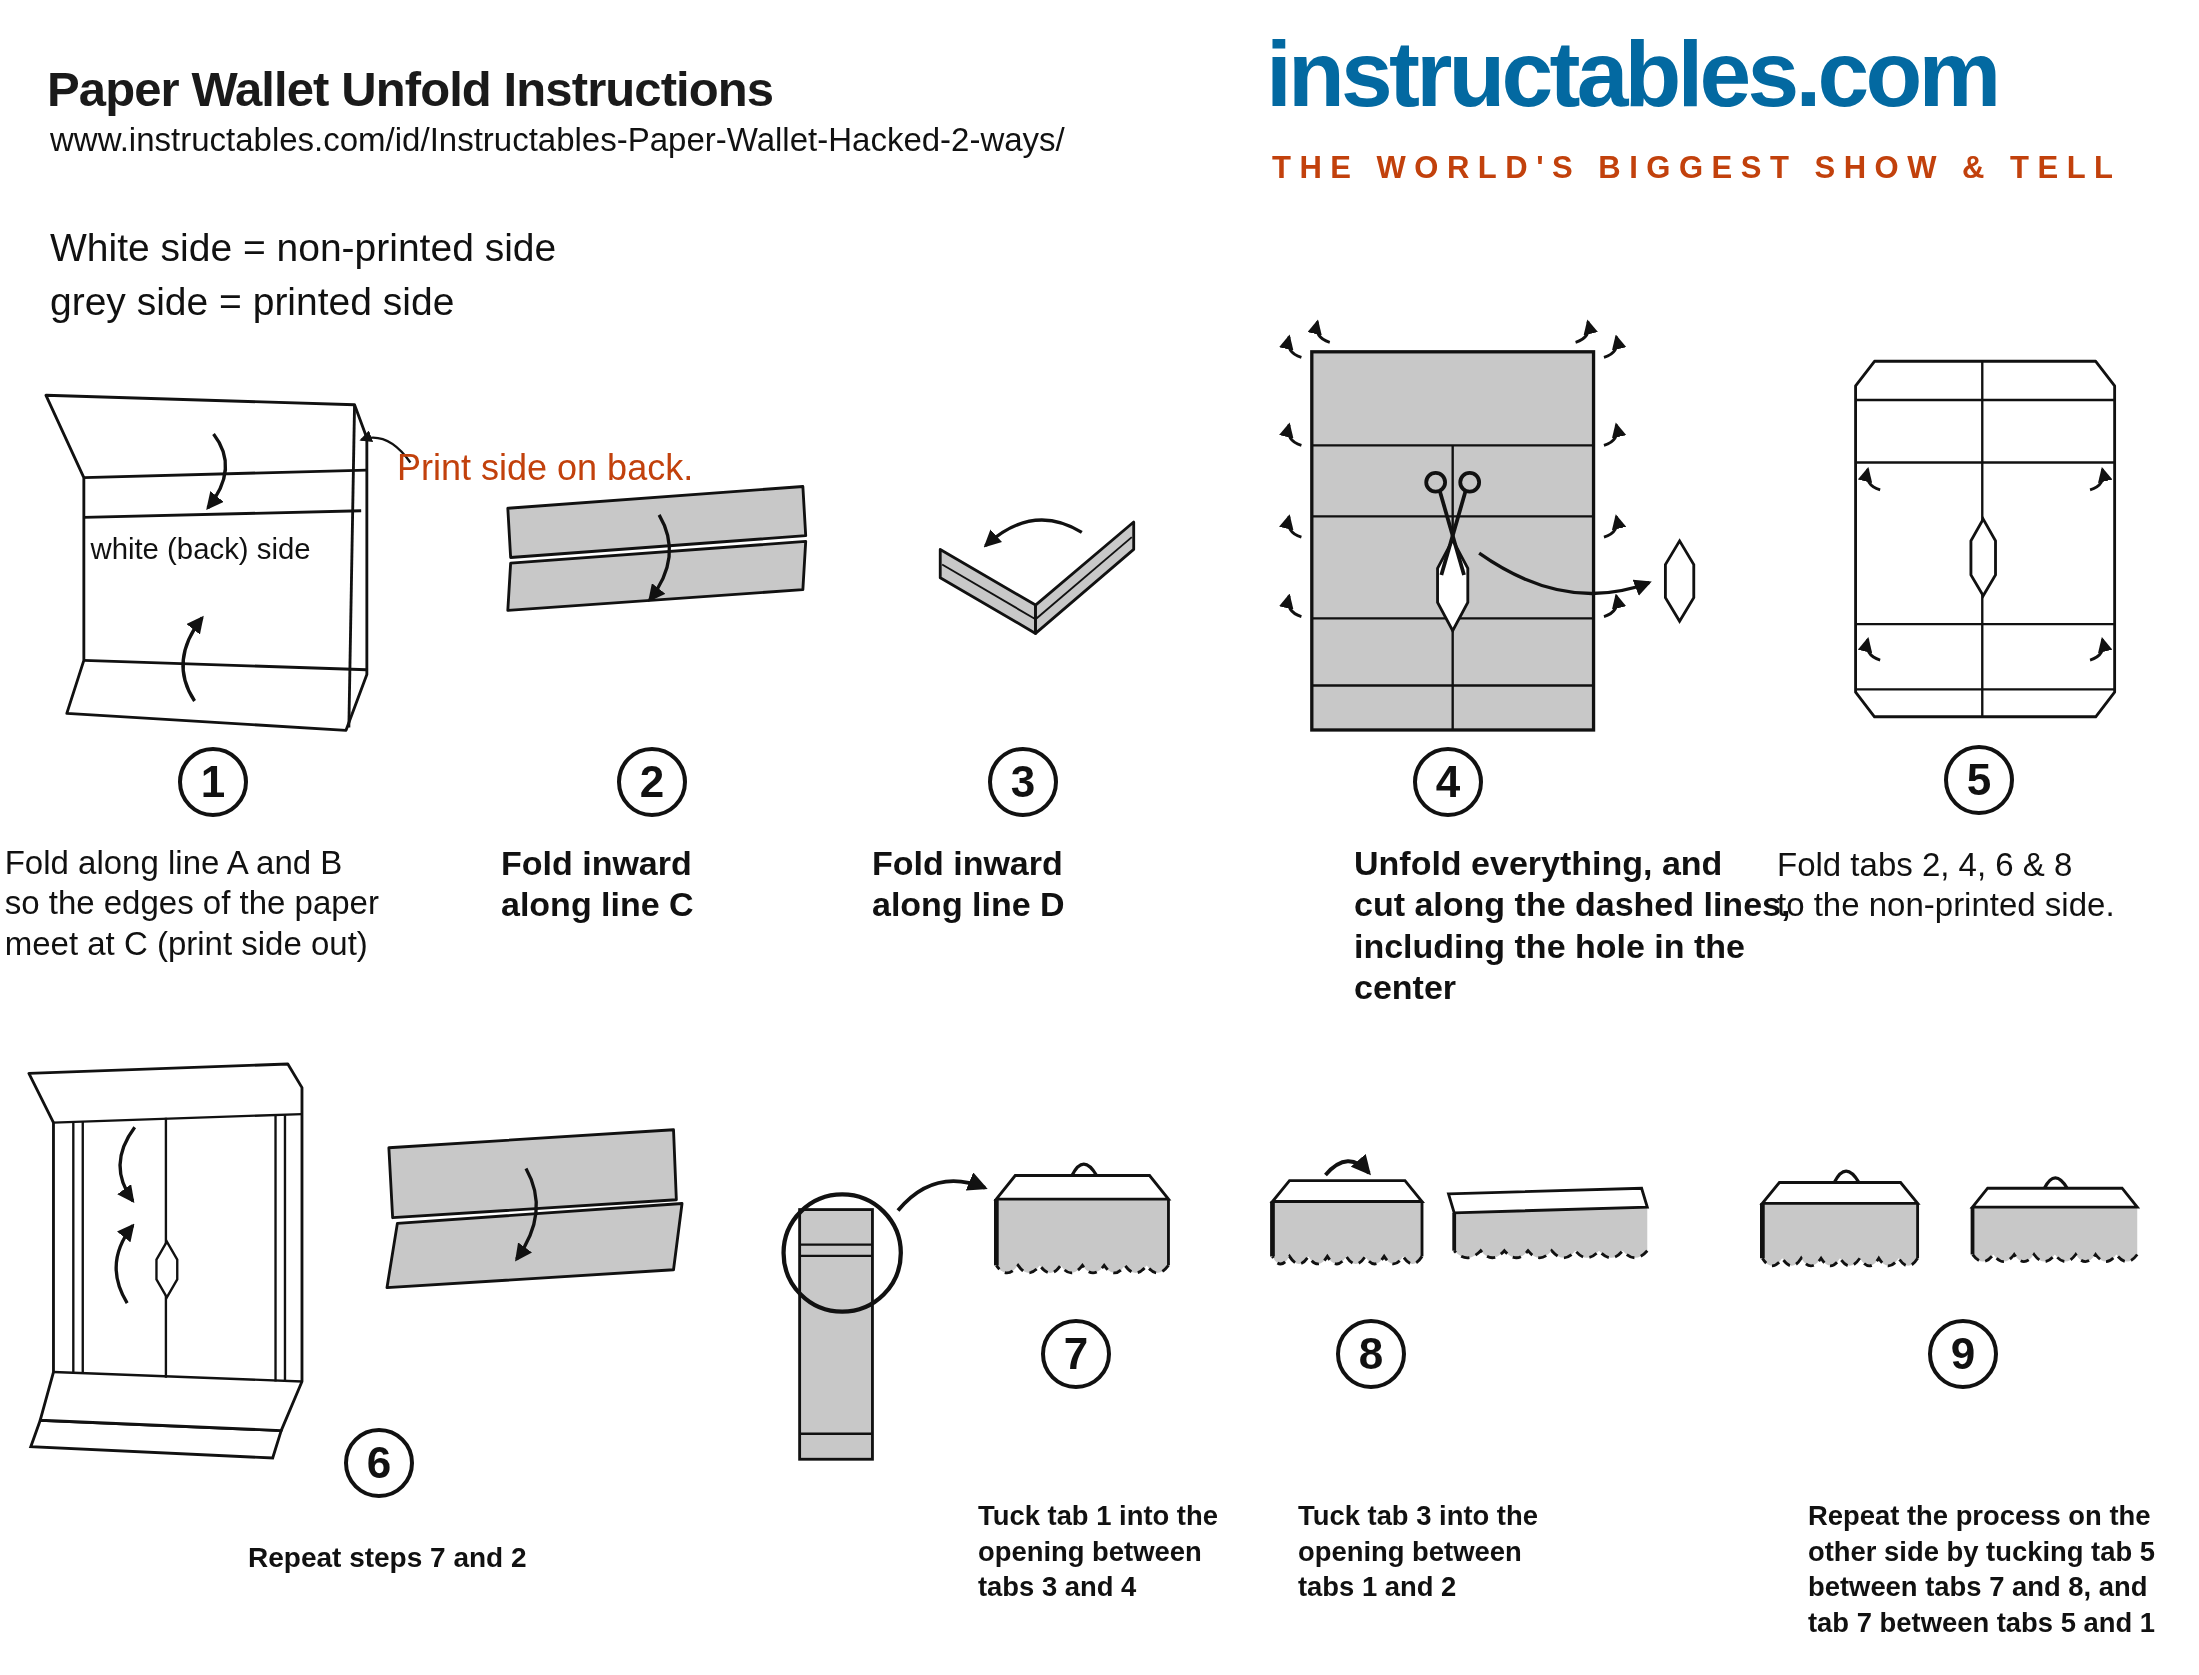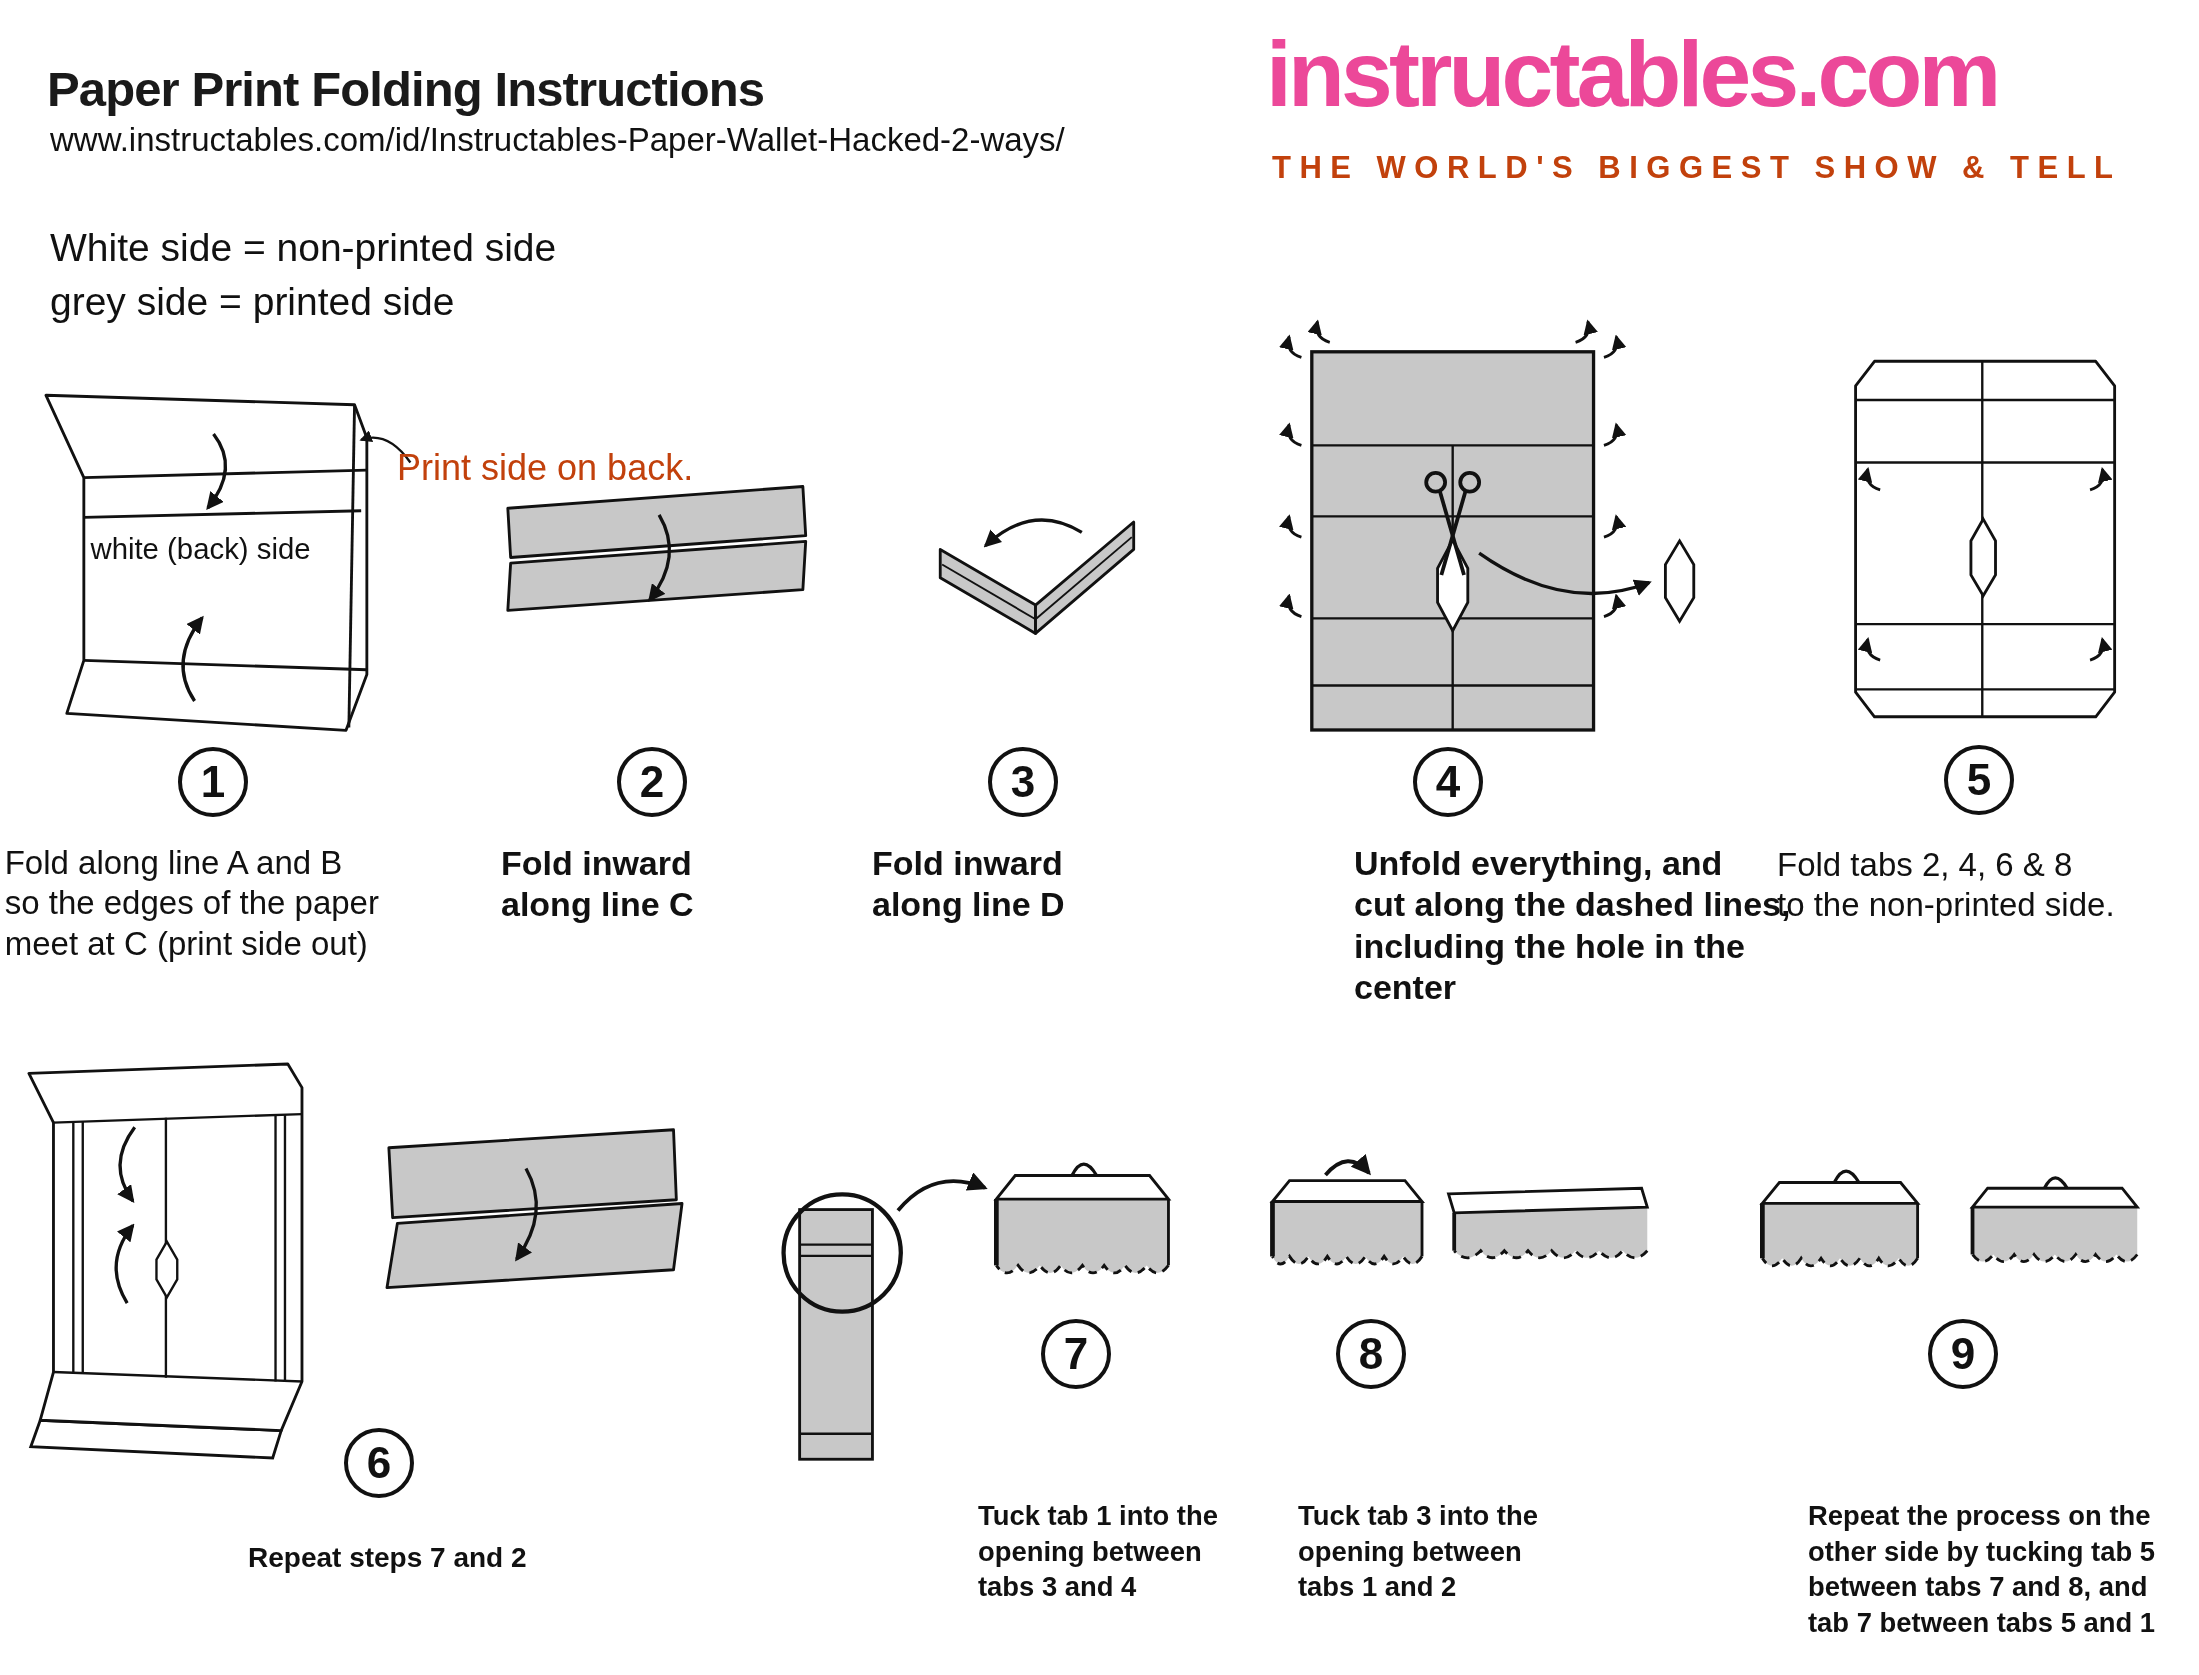--- a/index.html
+++ b/index.html
@@ -2,21 +2,21 @@
 <html style="font-size:15px"><head>
 <meta charset="utf-8">
 <style>
   * { box-sizing: border-box; margin: 0; padding: 0; }
   html, body { background: #fff; }
   body { font-family: "Liberation Sans", sans-serif; color: #111; }
   .page { position: relative; width: 2199px; height: 1676px; background: #fff; overflow: hidden; }
   .title { position: absolute; left: 47px; top: 61px; font-size: 49px; font-weight: 800; letter-spacing: -0.9px; color: #1a1a1a; }
   .url { position: absolute; left: 50px; top: 121px; font-size: 33px; color: #111; }
   .legend { position: absolute; left: 50px; top: 221px; font-size: 39px; line-height: 1.38; white-space: pre-line; color: #111; }
-  .logo { position: absolute; left: 1266px; top: 21px; font-size: 93px; font-weight: 800; letter-spacing: -3.8px; color: #ec4899; }
+  .logo { position: absolute; left: 1266px; top: 21px; font-size: 93px; font-weight: 800; letter-spacing: -3.8px; color: #0369a1; }
   .tagline { position: absolute; left: 1272px; top: 150px; font-size: 31px; font-weight: 700; letter-spacing: 8.5px; color: #c2410c; }
   .caption { position: absolute; white-space: pre-line; color: #111; line-height: 1.22; }
   .cap-reg { font-size: 33px; font-weight: 400; }
   .cap-semi { font-size: 34px; font-weight: 600; }
   .cap-small { font-size: 27.4px; font-weight: 600; line-height: 1.3; }
   .cap-mid { font-size: 28px; font-weight: 600; }
   .center { }
   .step-circle { position: absolute; width: 70px; height: 70px; border: 4.7px solid #111; border-radius: 50%;
                  background: #fff; display: flex; align-items: center; justify-content: center;
                  font-size: 44px; font-weight: 700; color: #111; }
@@ -31,21 +31,21 @@
   <svg width="0" height="0" style="position:absolute" aria-hidden="true">
     <defs>
       <marker id="ah" viewBox="0 0 10 10" refX="8.5" refY="5" markerWidth="5.2" markerHeight="5.2" orient="auto-start-reverse">
         <path d="M0 0 L10 5 L0 10 Z" fill="#111"></path>
       </marker>
       <path id="hookL" d="M0 0 Q-17 -5 -13 -22" fill="none" stroke="#111" stroke-width="3" marker-end="url(#ah)"></path>
       <path id="hookR" d="M0 0 Q17 -5 13 -22" fill="none" stroke="#111" stroke-width="3" marker-end="url(#ah)"></path>
     </defs>
   </svg>
 
-  <div class="title">Paper Print Folding Instructions</div>
+  <div class="title">Paper Wallet Unfold Instructions</div>
   <div class="url">www.instructables.com/id/Instructables-Paper-Wallet-Hacked-2-ways/</div>
   <div class="legend">White side = non-printed side
 grey side = printed side</div>
   <div class="logo">instructables.com</div>
   <div class="tagline">THE WORLD'S BIGGEST SHOW &amp; TELL</div>
 
   <svg class="diag" style="left:28px;top:379px" width="407" height="379" viewBox="0 0 430 400">
     <g stroke="#111" stroke-width="3" fill="none" stroke-linejoin="round">
       <path d="M19 17 L345 27 L358 62 L358 312 L336 371 L41 353 L59 297 L59 104 Z" fill="#fff"></path>
       <line x1="59" y1="104" x2="358" y2="96"></line>

